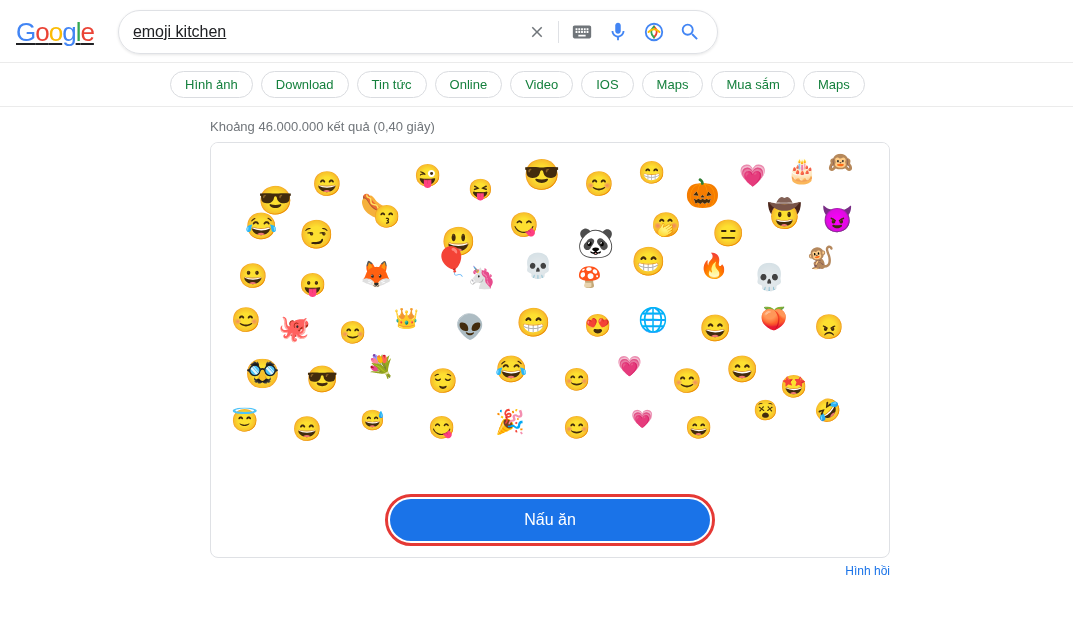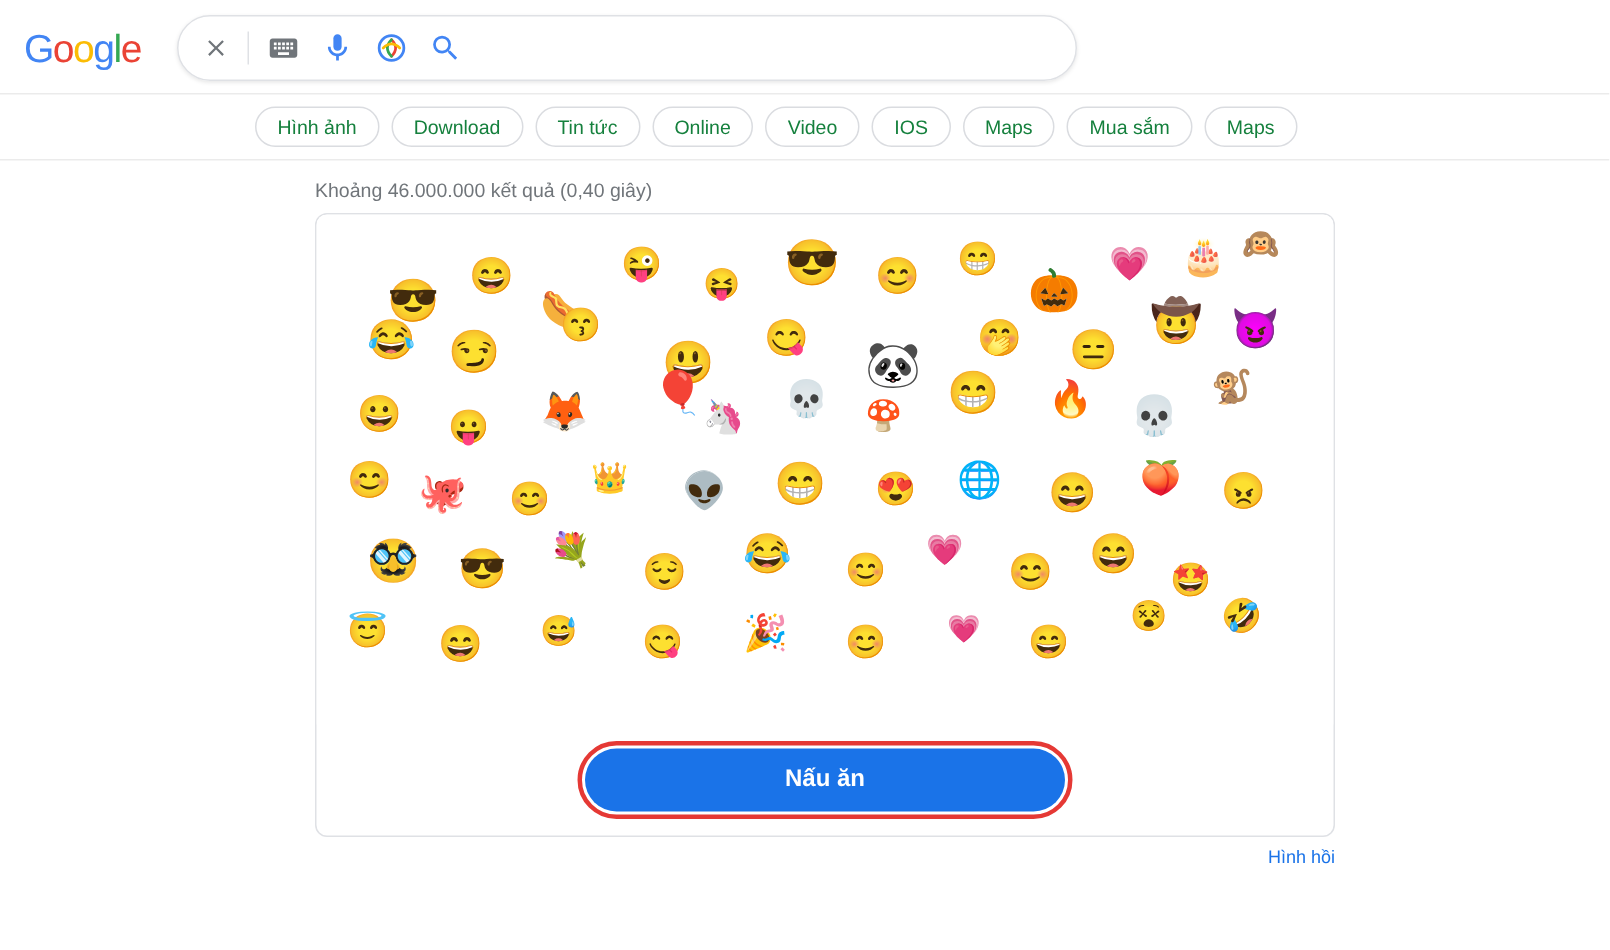--- a/index.html
+++ b/index.html
@@ -11,20 +11,21 @@
     }
 
     
     .header {
       display: flex;
       align-items: center;
       padding: 10px 16px 8px 16px;
       border-bottom: 1px solid #ebebeb;
       gap: 16px;
       background: #fff;
+      text-decoration: underline;
     }
 
     .google-logo {
       display: flex;
       align-items: center;
       flex-shrink: 0;
       margin-right: 8px;
     }
 
     .logo-text {
@@ -160,21 +161,21 @@
     }
 
     .nau-an-btn {
       background: #1a73e8;
       color: #fff;
       border: none;
       border-radius: 24px;
       padding: 12px 0;
       width: 320px;
       font-size: 16px;
-      font-weight: 700;
+      font-weight: 400;
       cursor: pointer;
       outline: 3px solid #e53935;
       outline-offset: 2px;
     }
 
     
     .feedback-area {
       text-align: right;
       padding: 4px 0;
       max-width: 680px;
@@ -191,20 +192,21 @@
 <body>
 
 <div class="header">
   <div class="google-logo">
     <span class="logo-text">
       <span class="logo-g">G</span><span class="logo-o1">o</span><span class="logo-o2">o</span><span class="logo-g2">g</span><span class="logo-l">l</span><span class="logo-e">e</span>
     </span>
   </div>
 
   <div class="search-bar">
+    <input class="search-input" type="text" value="emoji kitchen" style="">
     <div class="search-icons">
       <button class="icon-btn">
         <svg width="18" height="18" viewBox="0 0 24 24" fill="#70757a">
           <path d="M19 6.41L17.59 5 12 10.59 6.41 5 5 6.41 10.59 12 5 17.59 6.41 19 12 13.41 17.59 19 19 17.59 13.41 12z"></path>
         </svg>
       </button>
       <div class="divider-v"></div>
       <button class="icon-btn">
         <svg width="22" height="22" viewBox="0 0 24 24" fill="#70757a">
           <path d="M20 5H4c-1.1 0-1.99.9-1.99 2L2 17c0 1.1.9 2 2 2h16c1.1 0 2-.9 2-2V7c0-1.1-.9-2-2-2zm-9 3h2v2h-2V8zm0 3h2v2h-2v-2zM8 8h2v2H8V8zm0 3h2v2H8v-2zm-1 2H5v-2h2v2zm0-3H5V8h2v2zm9 7H8v-2h8v2zm0-4h-2v-2h2v2zm0-3h-2V8h2v2zm3 3h-2v-2h2v2zm0-3h-2V8h2v2z"></path>

